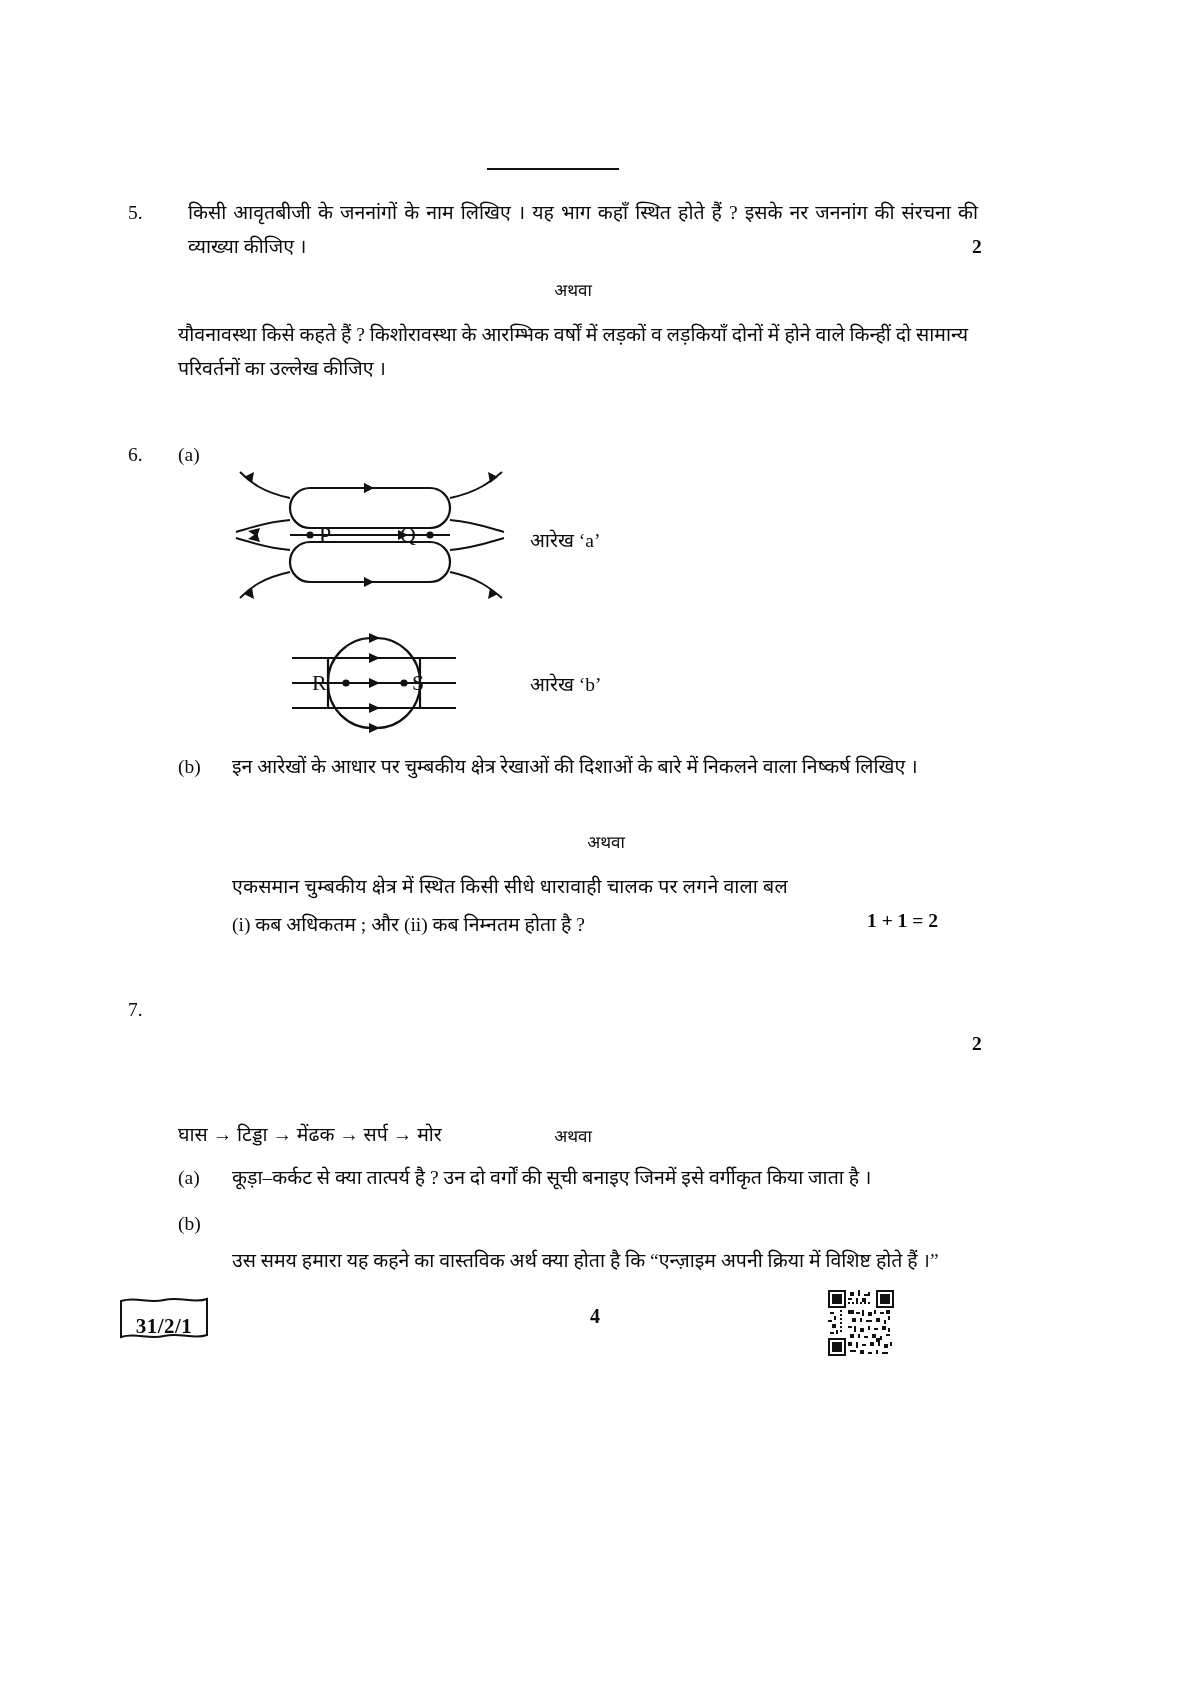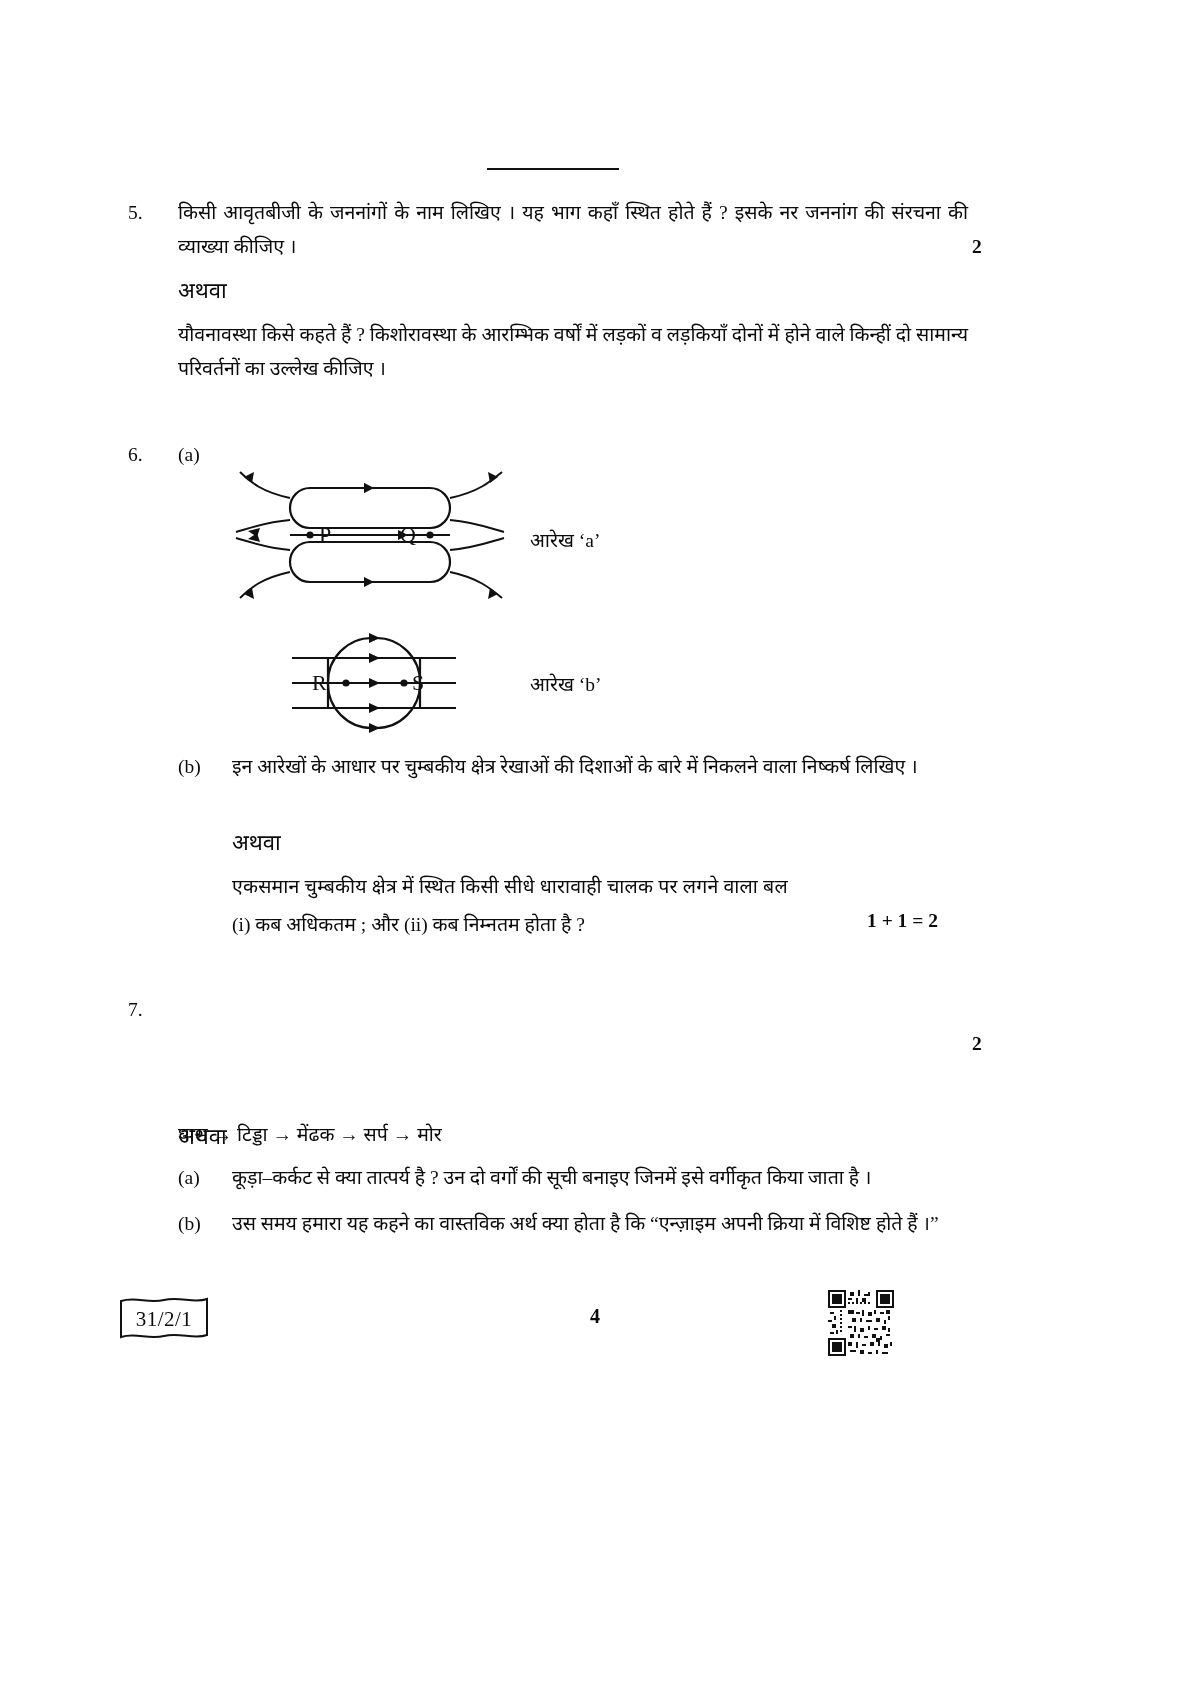--- a/index.html
+++ b/index.html
@@ -45,30 +45,31 @@
     line-height: 34px;
   }
   .marks {
     position: absolute;
     font-size: 19.5px;
     font-weight: bold;
     line-height: 34px;
   }
   .athva {
     position: absolute;
-    font-size: 22px;
-    line-height: 34px;
+    font-size: 17px;
+    line-height: 34px;
+    text-align: center;
   }
   .just {
     text-align: justify;
     text-justify: inter-word;
   }
   
   #q5-num { left: 128px; top: 196px; }
-  #q5-text { left: 178px; top: 196px; width: 790px; }
+  #q5-text { left: 188px; top: 196px; width: 790px; }
   #q5-marks { left: 972px; top: 230px; }
   #q5-athva { left: 178px; top: 274px; width: 790px; }
   #q5-alt { left: 178px; top: 318px; width: 790px; }
 
   
   #q6-num { left: 128px; top: 438px; }
   #q6-a-lbl { left: 178px; top: 438px; }
   #q6-a-text { left: 232px; top: 438px; width: 748px; }
 
   #q6-b-lbl { left: 178px; top: 750px; }
@@ -81,21 +82,21 @@
 
   
   #q7-num { left: 128px; top: 993px; }
   #q7-text { left: 178px; top: 993px; width: 790px; }
   #q7-marks { left: 972px; top: 1027px; }
   #q7-chain { left: 178px; top: 1106px; width: 500px; margin-top: 12px; }
   #q7-athva { left: 178px; top: 1120px; width: 790px; }
   #q7-a-lbl { left: 178px; top: 1161px; }
   #q7-a-text { left: 232px; top: 1161px; width: 740px; }
   #q7-b-lbl { left: 178px; top: 1207px; }
-  #q7-b-text { left: 232px; top: 1207px; width: 740px; }
+  #q7-b-text { left: 232px; top: 1244px; width: 740px; }
 
   
   .diagram {
     position: absolute;
   }
   #diagram-a { left: 222px; top: 470px; }
   #diagram-b { left: 268px; top: 628px; }
   #diagram-a-label { left: 530px; top: 524px; }
   #diagram-b-label { left: 530px; top: 668px; }
 
@@ -107,28 +108,28 @@
     width: 92px;
     height: 46px;
   }
   .footer-code .flag {
     position: absolute;
     left: 0; top: 0;
     width: 92px; height: 46px;
   }
   .footer-code span {
     position: absolute;
-    left: 0; top: 1px;
+    left: 0; top: 8px;
     width: 92px;
     height: 46px;
     display: flex;
     align-items: center;
     justify-content: center;
     font-size: 21px;
-    font-weight: normal;
+    font-weight: bold;
     letter-spacing: 0.5px;
   }
   #page-number {
     position: absolute;
     left: 0;
     top: 1305px;
     width: 1190px;
     text-align: center;
     font-size: 20px;
     font-weight: bold;

